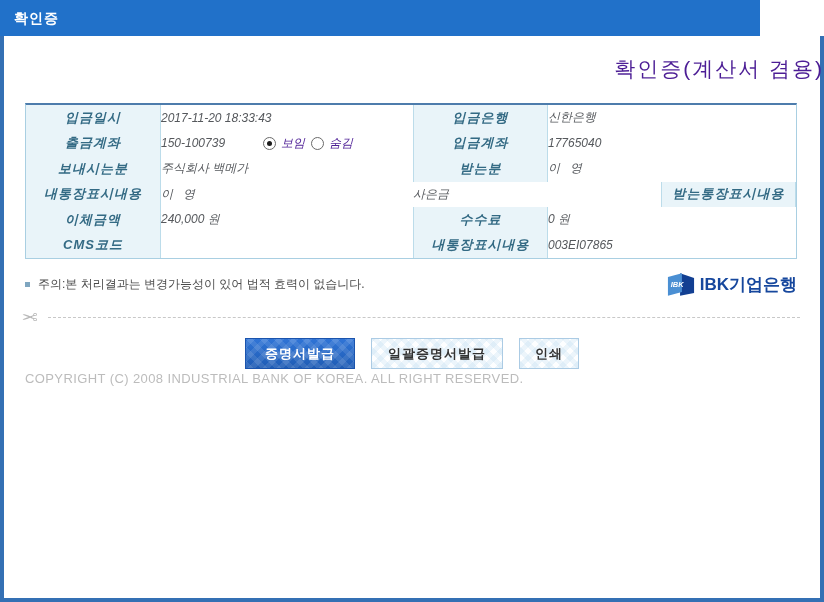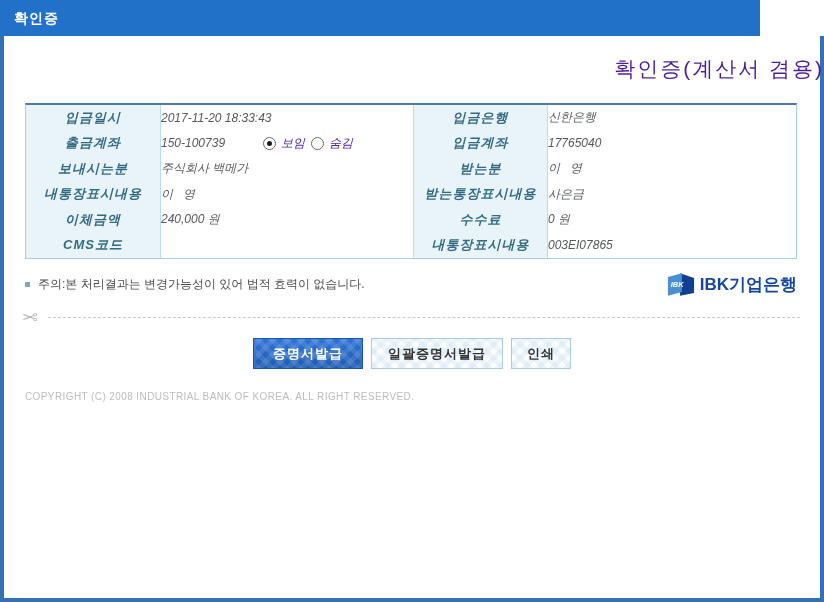--- a/index.html
+++ b/index.html
@@ -51,37 +51,37 @@
 
   
   .cut-row { position:absolute; top:305px; left:22px; width:778px; height:24px;
     display:flex; align-items:center; }
   .scissors { display:inline-block; transform:scaleX(-1); color:#b8b8b8; font-size:19px;
     margin-right:10px; line-height:1; }
   .cut-dashes { flex:1; border-top:1px dashed #c8c8c8; }
 
   
   .btn-row { position:absolute; top:338px; left:0; width:100%; display:flex;
-    justify-content:center; gap:8px; }
+    justify-content:center; gap:16px; }
   .btn { height:31px; display:flex; align-items:center; justify-content:center;
     font-size:13px; font-weight:bold; cursor:pointer; letter-spacing:1px; }
   .btn.primary { min-width:110px; padding:0 16px; color:#fff; border:1px solid #1b54ad;
     background:
       repeating-linear-gradient(45deg, rgba(255,255,255,.10) 0 5px, transparent 5px 10px),
       repeating-linear-gradient(-45deg, rgba(255,255,255,.10) 0 5px, transparent 5px 10px),
       linear-gradient(#2f74d6,#1f5cb4); }
   .btn.secondary { padding:0 16px; color:#333; border:1px solid #abcbe4;
     background:
       repeating-linear-gradient(45deg, rgba(190,220,240,.28) 0 5px, transparent 5px 10px),
       repeating-linear-gradient(-45deg, rgba(190,220,240,.28) 0 5px, transparent 5px 10px),
       #fdfeff; }
   .btn.small { padding:0 15px; }
 
   
-  .copyright { position:absolute; top:391px; left:25px; font-size:10px; color:#bcbcbc;
+  .copyright { position:absolute; top:371px; left:25px; font-size:13px; color:#bcbcbc;
     letter-spacing:.4px; }
 </style>
 </head>
 <body>
 
 <div class="page">
 
   <div class="titlebar">
     <span class="bar-title">확인증</span>
   </div>
@@ -122,22 +122,22 @@
     <div class="trow">
       <div class="cell lblc">보내시는분</div>
       <div class="cell valc">주식회사 백메가</div>
       <div class="cell lblc second">받는분</div>
       <div class="cell valc last">이   영</div>
     </div>
 
     <div class="trow">
       <div class="cell lblc">내통장표시내용</div>
       <div class="cell valc">이   영</div>
+      <div class="cell valc last">사은금</div>
       <div class="cell lblc second">받는통장표시내용</div>
-      <div class="cell valc last">사은금</div>
     </div>
 
     <div class="trow">
       <div class="cell lblc">이체금액</div>
       <div class="cell valc">240,000 원</div>
       <div class="cell lblc second">수수료</div>
       <div class="cell valc last">0 원</div>
     </div>
 
     <div class="trow">

